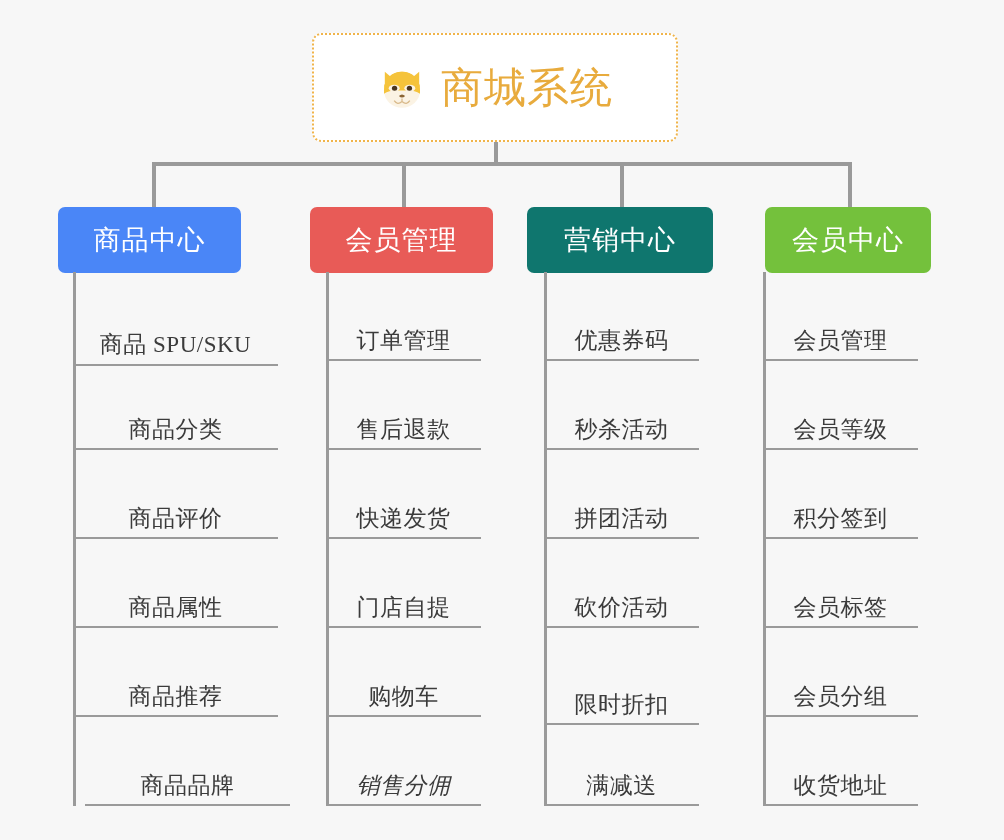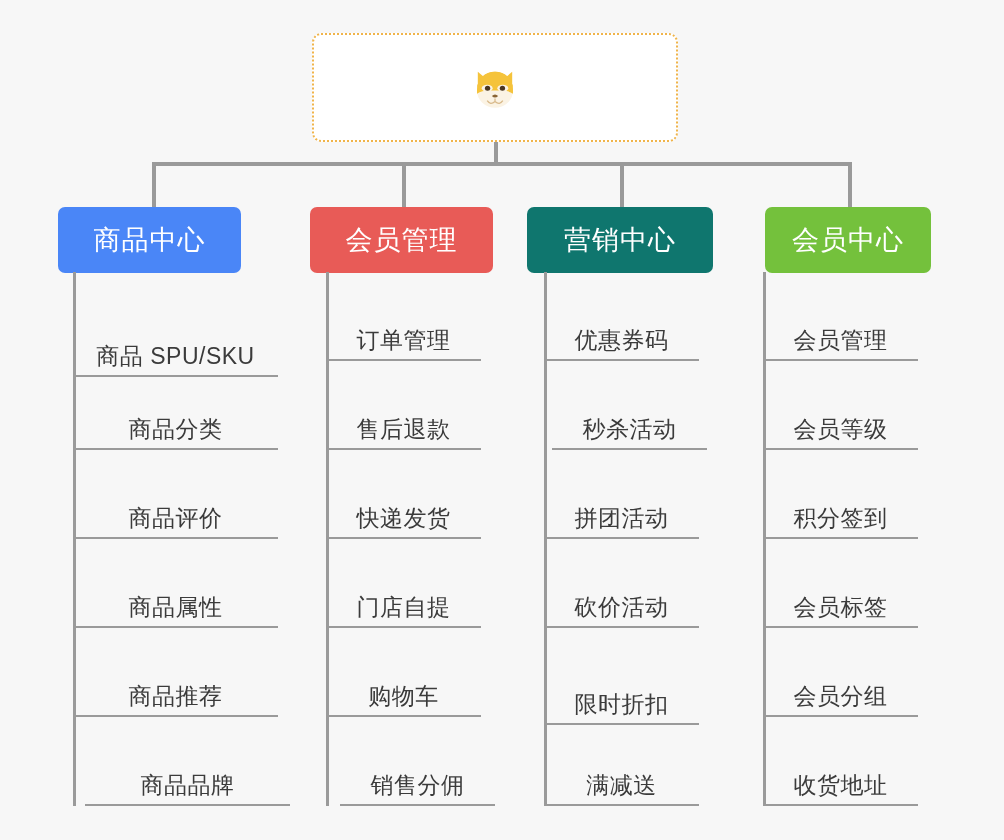--- a/index.html
+++ b/index.html
@@ -121,38 +121,39 @@
         <ellipse cx="42" cy="31" rx="7" ry="4.4" fill="#fbf3e4"></ellipse>
         <ellipse cx="22.5" cy="31" rx="3.4" ry="3.2" fill="#4a3620"></ellipse>
         <ellipse cx="41.5" cy="31" rx="3.4" ry="3.2" fill="#4a3620"></ellipse>
 
         <path d="M28 41 q4 -4 8 0 q-4 4 -8 0 z" fill="#8a6434"></path>
         <path d="M32 44 v4" stroke="#d8b98a" stroke-width="1.6" fill="none"></path>
         <path d="M32 48 q-6 5 -10 -1" stroke="#d8b98a" stroke-width="1.6" fill="none"></path>
         <path d="M32 48 q6 5 10 -1" stroke="#d8b98a" stroke-width="1.6" fill="none"></path>
       </svg>
     </div>
+    <div class="root-title">商城系统</div>
   </div>
 
   <div id="connectors">
       <div class="conn conn-v" style="left: 494px; top: 142px; height: 24px; background: rgb(154, 154, 154);"></div>
       <div class="conn conn-h" style="left: 152px; top: 162px; width: 700px; background: rgb(154, 154, 154);"></div>
       <div class="conn conn-v" style="left: 152px; top: 162px; height: 47px; background: rgb(154, 154, 154);"></div>
       <div class="conn conn-v" style="left: 402px; top: 162px; height: 47px; background: rgb(154, 154, 154);"></div>
       <div class="conn conn-v" style="left: 620px; top: 162px; height: 47px; background: rgb(154, 154, 154);"></div>
       <div class="conn conn-v" style="left: 848px; top: 162px; height: 47px; background: rgb(154, 154, 154);"></div>
     </div>
 
   <div id="branches">
       <div class="cat-box" style="left: 58px; top: 207px; width: 183px; height: 66px; background: rgb(74, 134, 247);">
         <span>商品中心</span>
       </div>
       <div class="column" style="left: 73px;">
         <div class="spine" style="height: 534px; background: rgb(154, 154, 154);"></div>
-        <div class="leaf" style="top: 16px; left: 0px; width: 205px; border-bottom-color: rgb(154, 154, 154);">
+        <div class="leaf" style="top: 5px; left: 0px; width: 205px; border-bottom-color: rgb(154, 154, 154); font-family: Liberation Serif, serif;">
           <span class="leaf-label">商品 SPU/SKU</span>
         </div>
         <div class="leaf" style="top: 89px; left: 0px; width: 205px; border-bottom-color: rgb(154, 154, 154);">
           <span class="leaf-label">商品分类</span>
         </div>
         <div class="leaf" style="top: 178px; left: 0px; width: 205px; border-bottom-color: rgb(154, 154, 154);">
           <span class="leaf-label">商品评价</span>
         </div>
         <div class="leaf" style="top: 267px; left: 0px; width: 205px; border-bottom-color: rgb(154, 154, 154);">
           <span class="leaf-label">商品属性</span>
@@ -177,33 +178,33 @@
         </div>
         <div class="leaf" style="top: 178px; left: 0px; width: 155px; border-bottom-color: rgb(154, 154, 154);">
           <span class="leaf-label">快递发货</span>
         </div>
         <div class="leaf" style="top: 267px; left: 0px; width: 155px; border-bottom-color: rgb(154, 154, 154);">
           <span class="leaf-label">门店自提</span>
         </div>
         <div class="leaf" style="top: 356px; left: 0px; width: 155px; border-bottom-color: rgb(154, 154, 154);">
           <span class="leaf-label">购物车</span>
         </div>
-        <div class="leaf" style="top: 445px; left: 14px; width: 155px; border-bottom-color: rgb(154, 154, 154);">
+        <div class="leaf" style="top: 445px; left: 0px; width: 155px; border-bottom-color: rgb(154, 154, 154); font-style: italic;">
           <span class="leaf-label">销售分佣</span>
         </div>
       </div>
       <div class="cat-box" style="left: 527px; top: 207px; width: 186px; height: 66px; background: #0f766e;">
         <span>营销中心</span>
       </div>
       <div class="column" style="left: 544px;">
         <div class="spine" style="height: 534px; background: rgb(154, 154, 154);"></div>
         <div class="leaf" style="top: 0px; left: 0px; width: 155px; border-bottom-color: rgb(154, 154, 154);">
           <span class="leaf-label">优惠券码</span>
         </div>
-        <div class="leaf" style="top: 89px; left: 8px; width: 155px; border-bottom-color: rgb(154, 154, 154);">
+        <div class="leaf" style="top: 89px; left: 0px; width: 155px; border-bottom-color: rgb(154, 154, 154);">
           <span class="leaf-label">秒杀活动</span>
         </div>
         <div class="leaf" style="top: 178px; left: 0px; width: 155px; border-bottom-color: rgb(154, 154, 154);">
           <span class="leaf-label">拼团活动</span>
         </div>
         <div class="leaf" style="top: 267px; left: 0px; width: 155px; border-bottom-color: rgb(154, 154, 154);">
           <span class="leaf-label">砍价活动</span>
         </div>
         <div class="leaf" style="top: 364px; left: 0px; width: 155px; border-bottom-color: rgb(154, 154, 154);">
           <span class="leaf-label">限时折扣</span>

